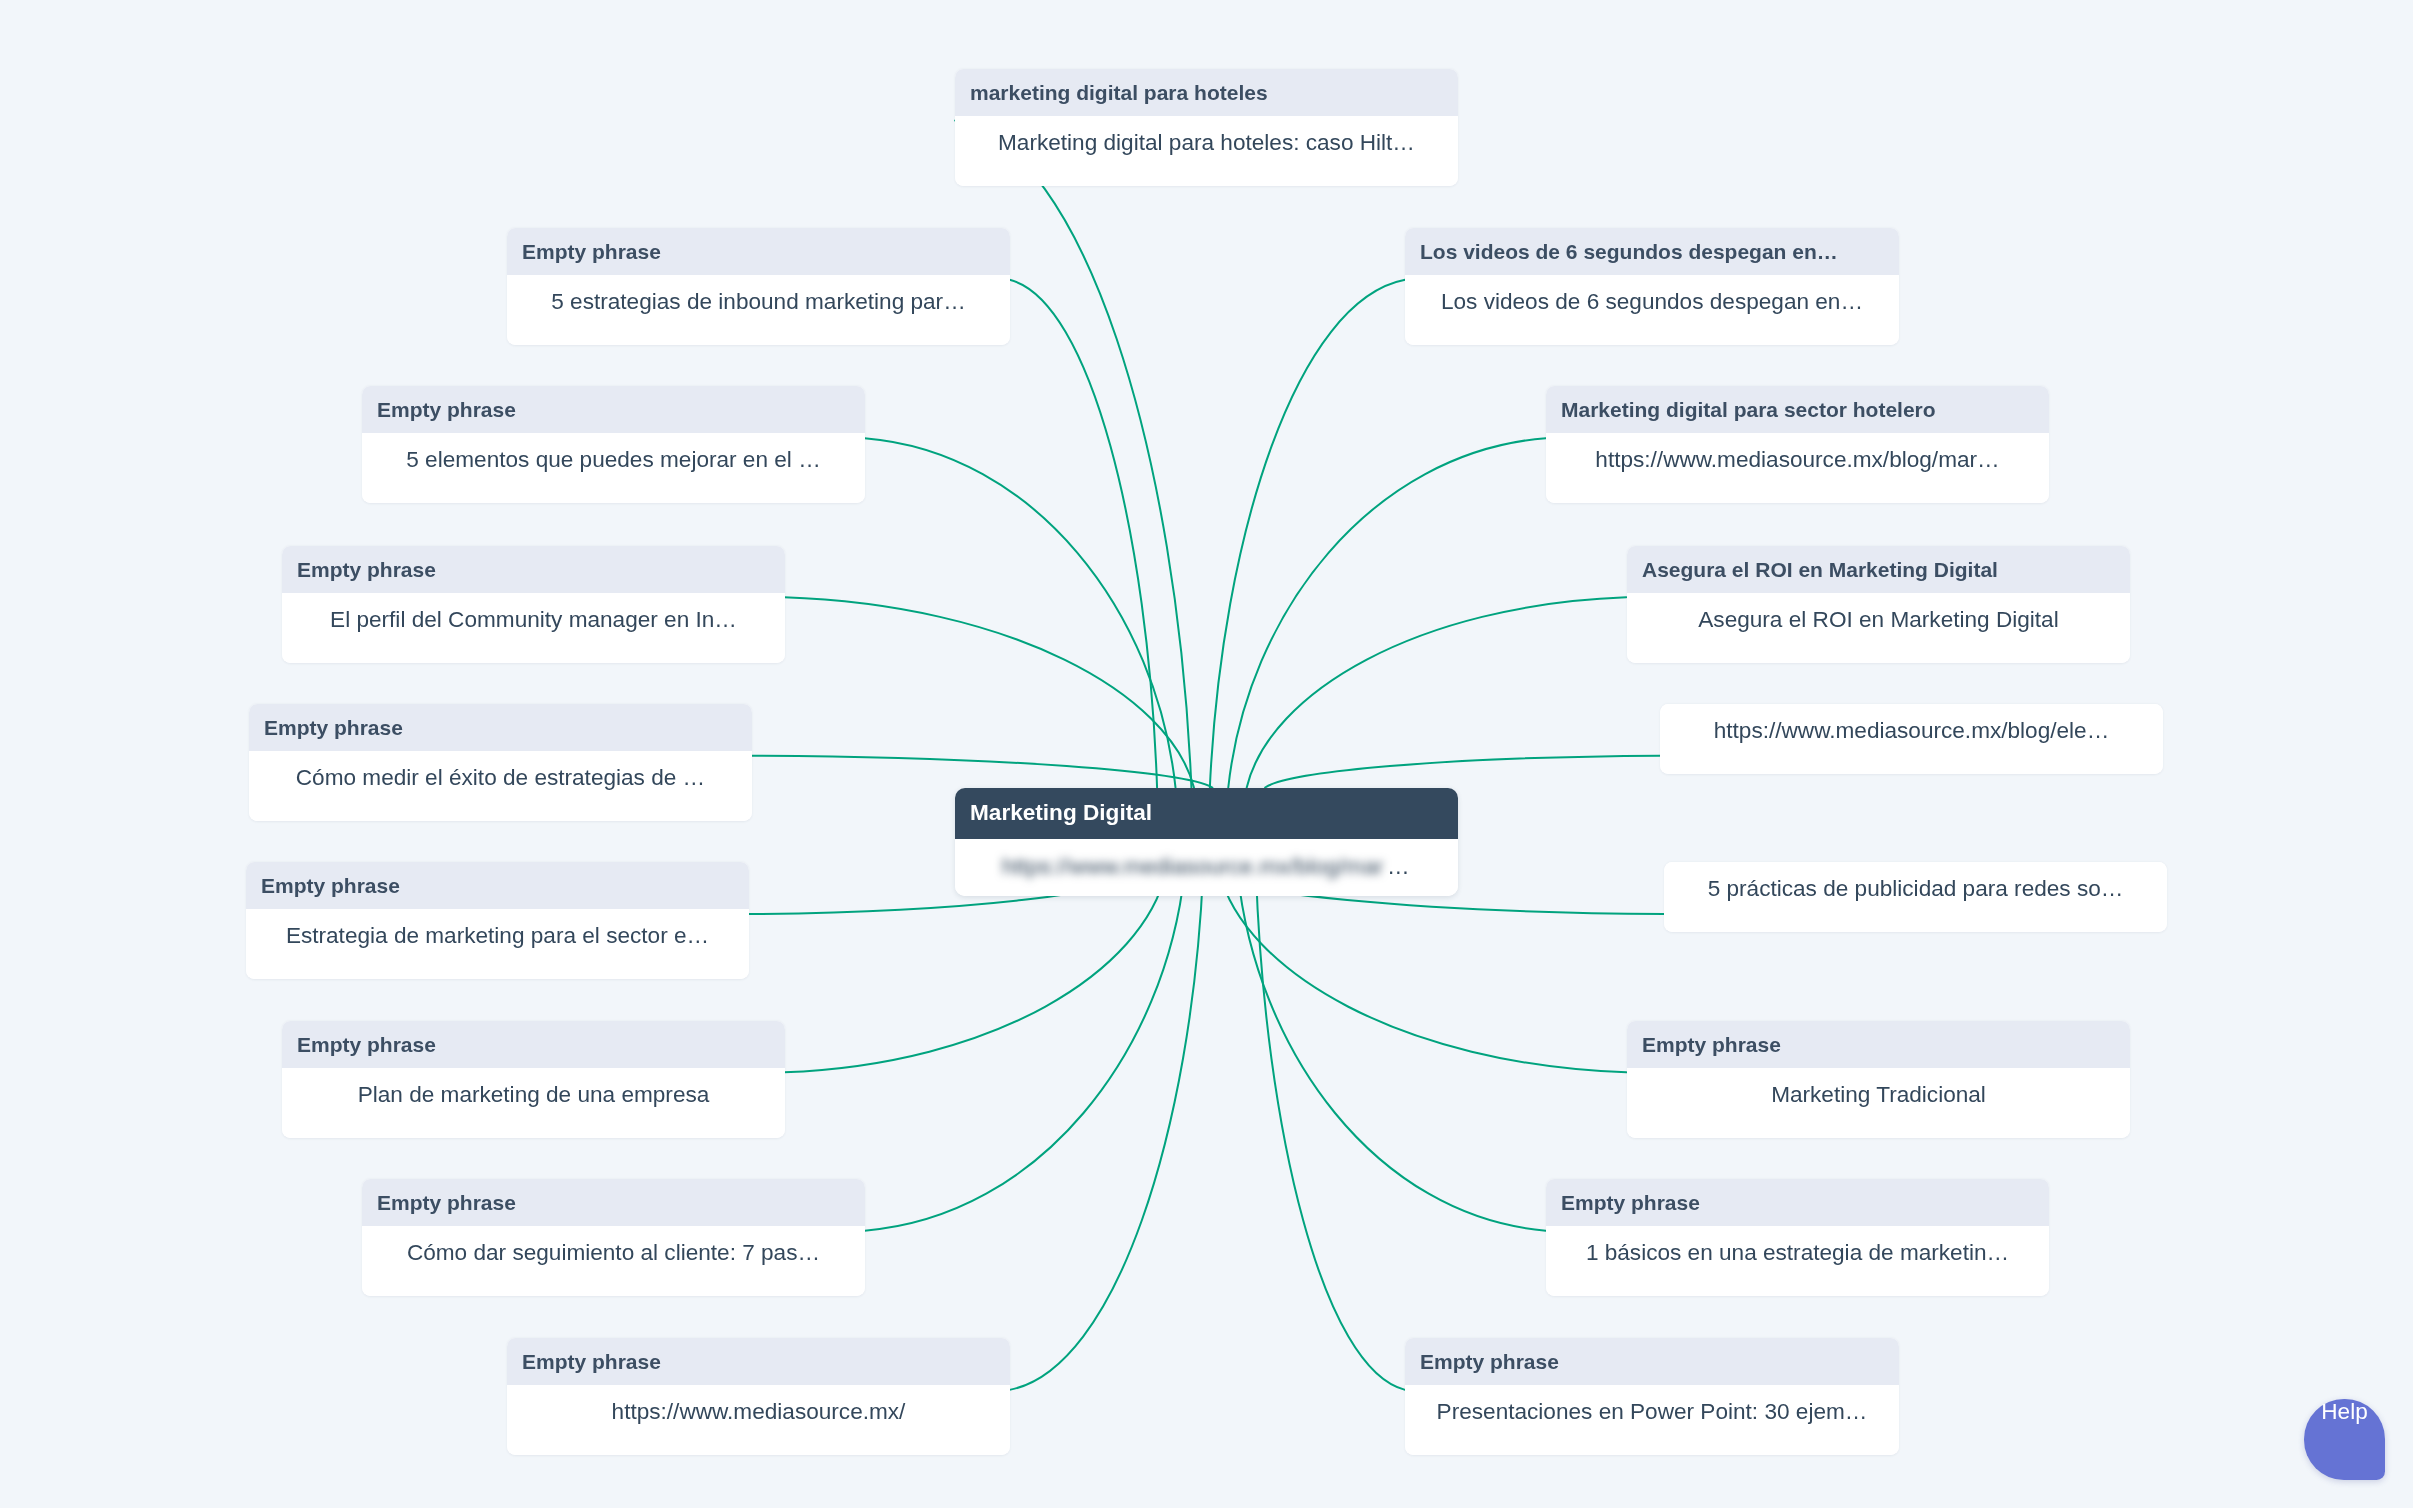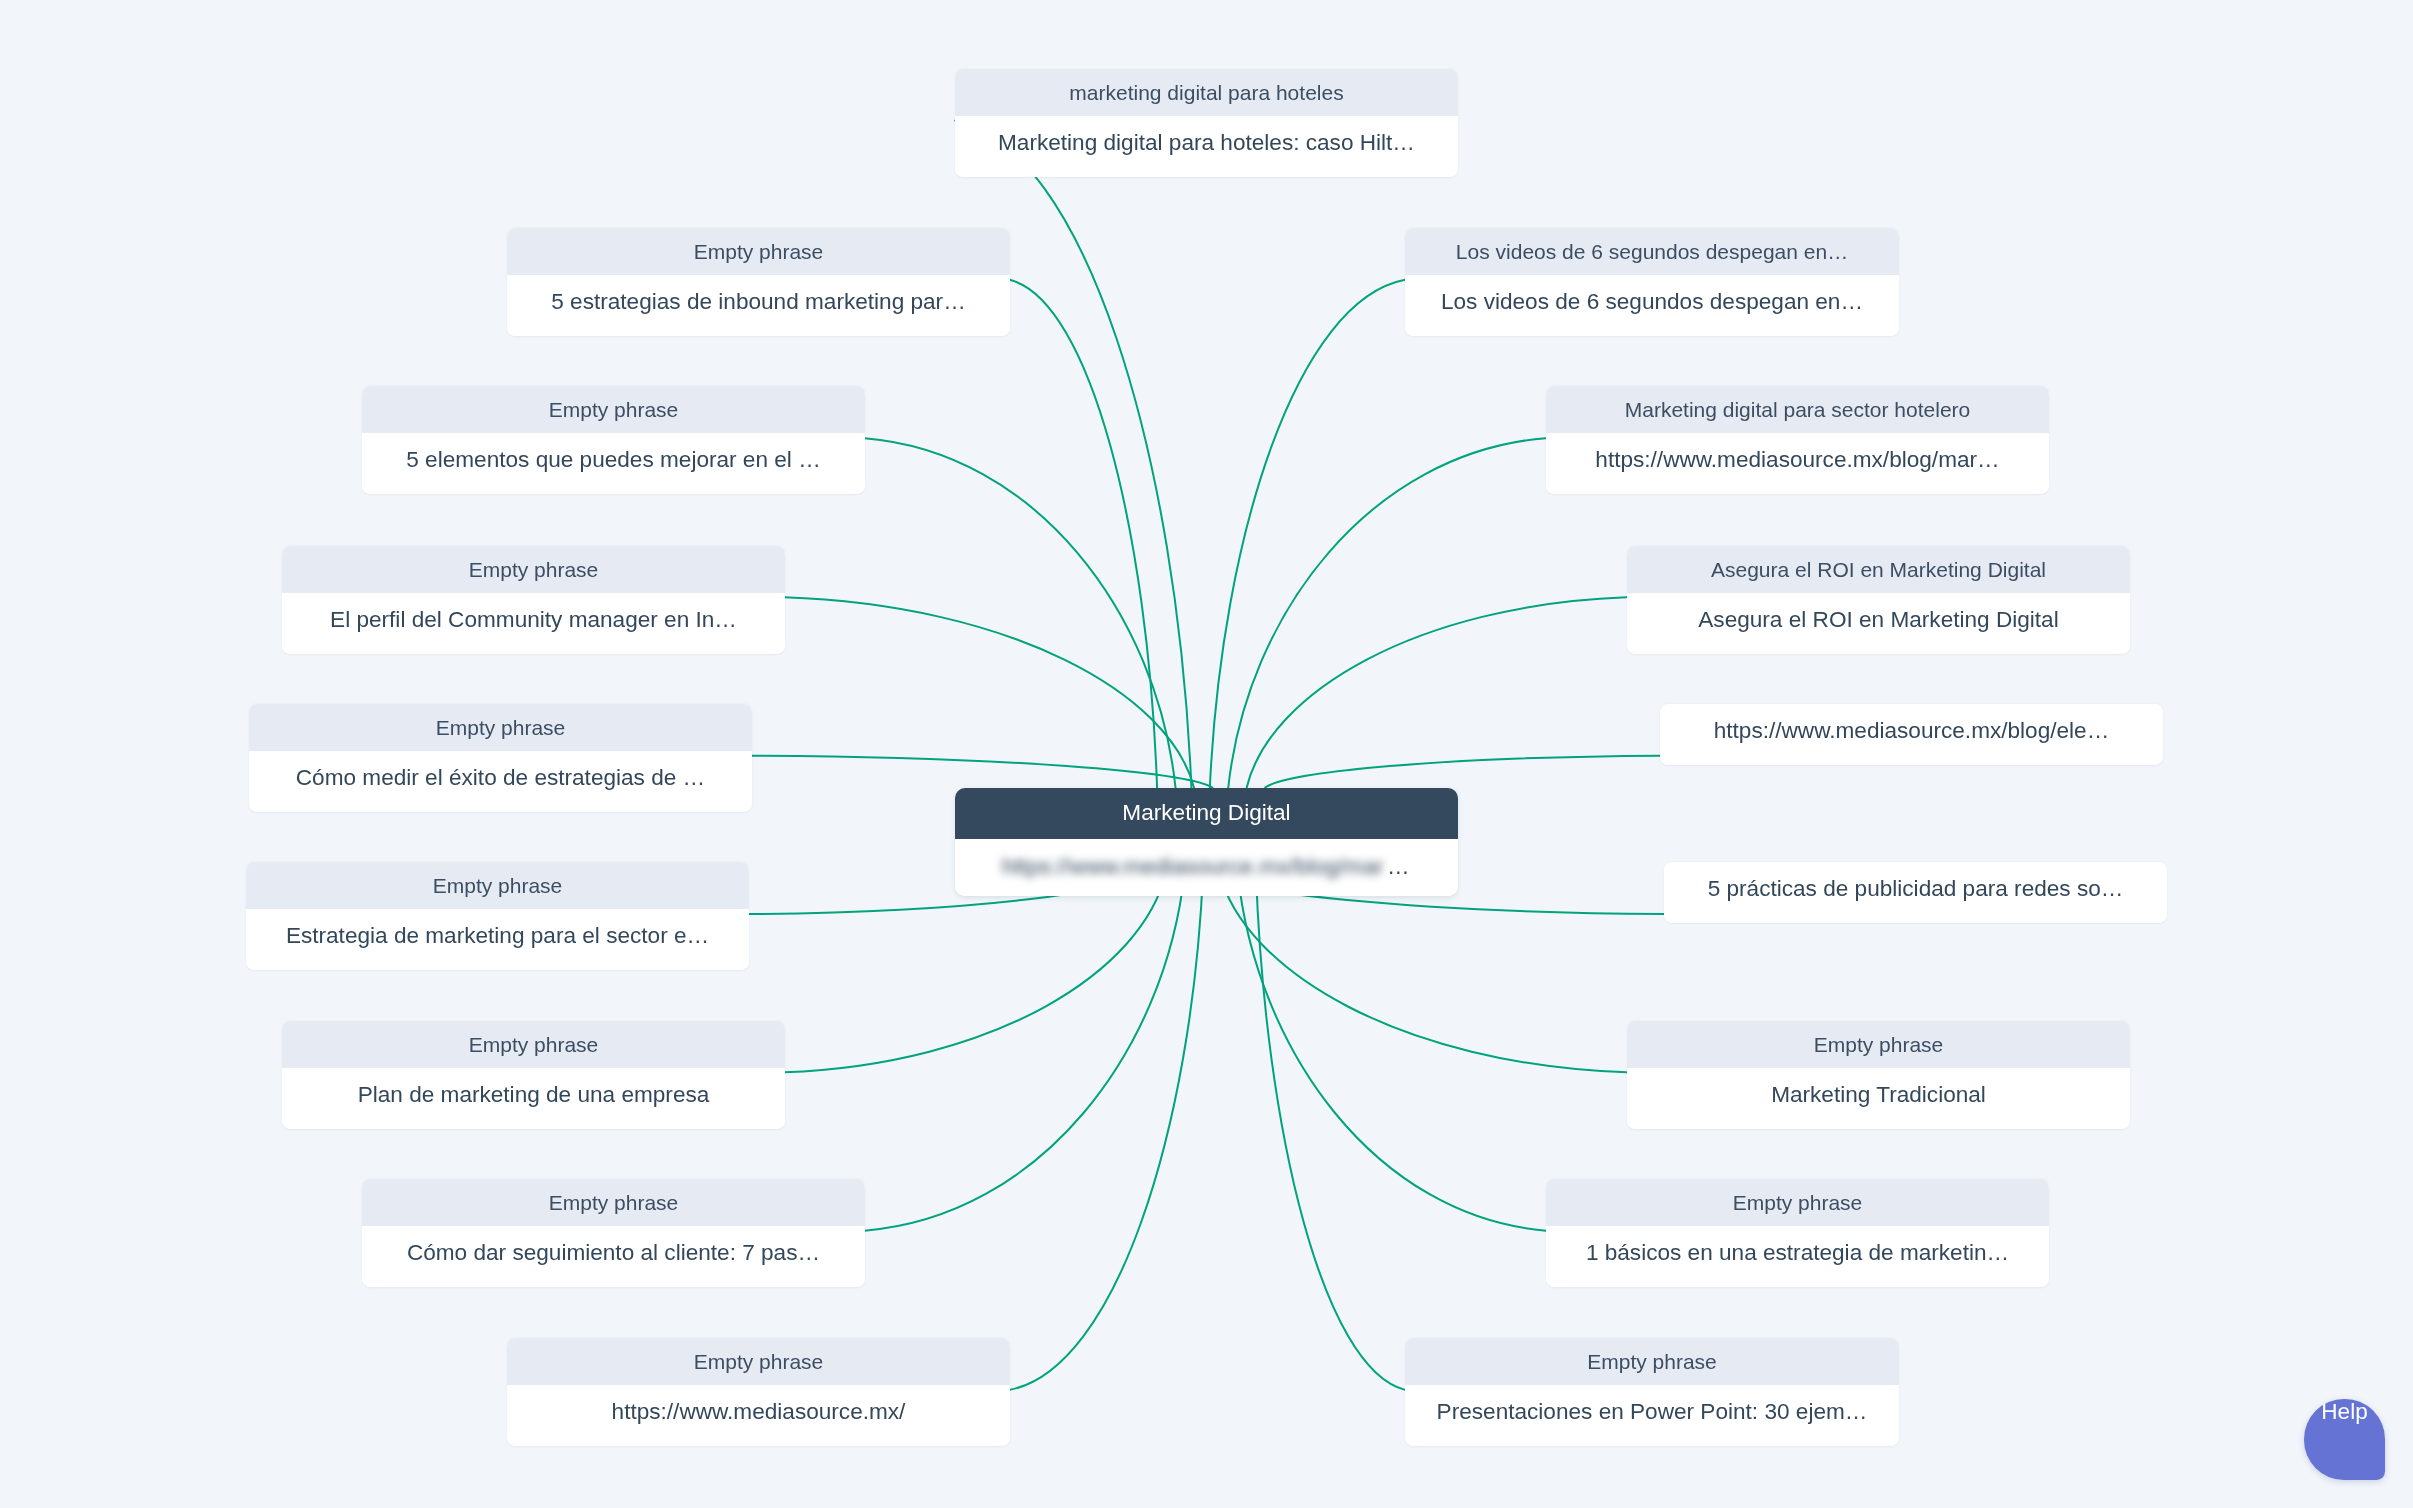--- a/index.html
+++ b/index.html
@@ -32,34 +32,35 @@
     box-shadow: 0 0.8px 2.5px rgba(44,62,80,0.07);
     overflow: hidden;
     background: #ffffff;
     box-sizing: border-box;
   }
   .node-header {
     background: #e6eaf3;
     color: #3c4e63;
     font-size: 21px;
     line-height: 1;
-    text-align: center;
+    text-align: left;
     padding: 13.4px 15px 12.6px 15px;
     white-space: nowrap;
     overflow: hidden;
     text-overflow: ellipsis;
     box-sizing: border-box;
+    font-weight: bold;
   }
   .node-body {
     background: #ffffff;
     color: #33475b;
     font-size: 22.6px;
     line-height: 1;
     text-align: center;
-    padding: 16px 17px 22px 17px;
+    padding: 16px 17px 31px 17px;
     white-space: nowrap;
     overflow: hidden;
     text-overflow: ellipsis;
     box-sizing: border-box;
   }
   .node.center {
     border-radius: 10px;
     box-shadow: 0 1.7px 5px rgba(44,62,80,0.12);
     z-index: 5;
   }

